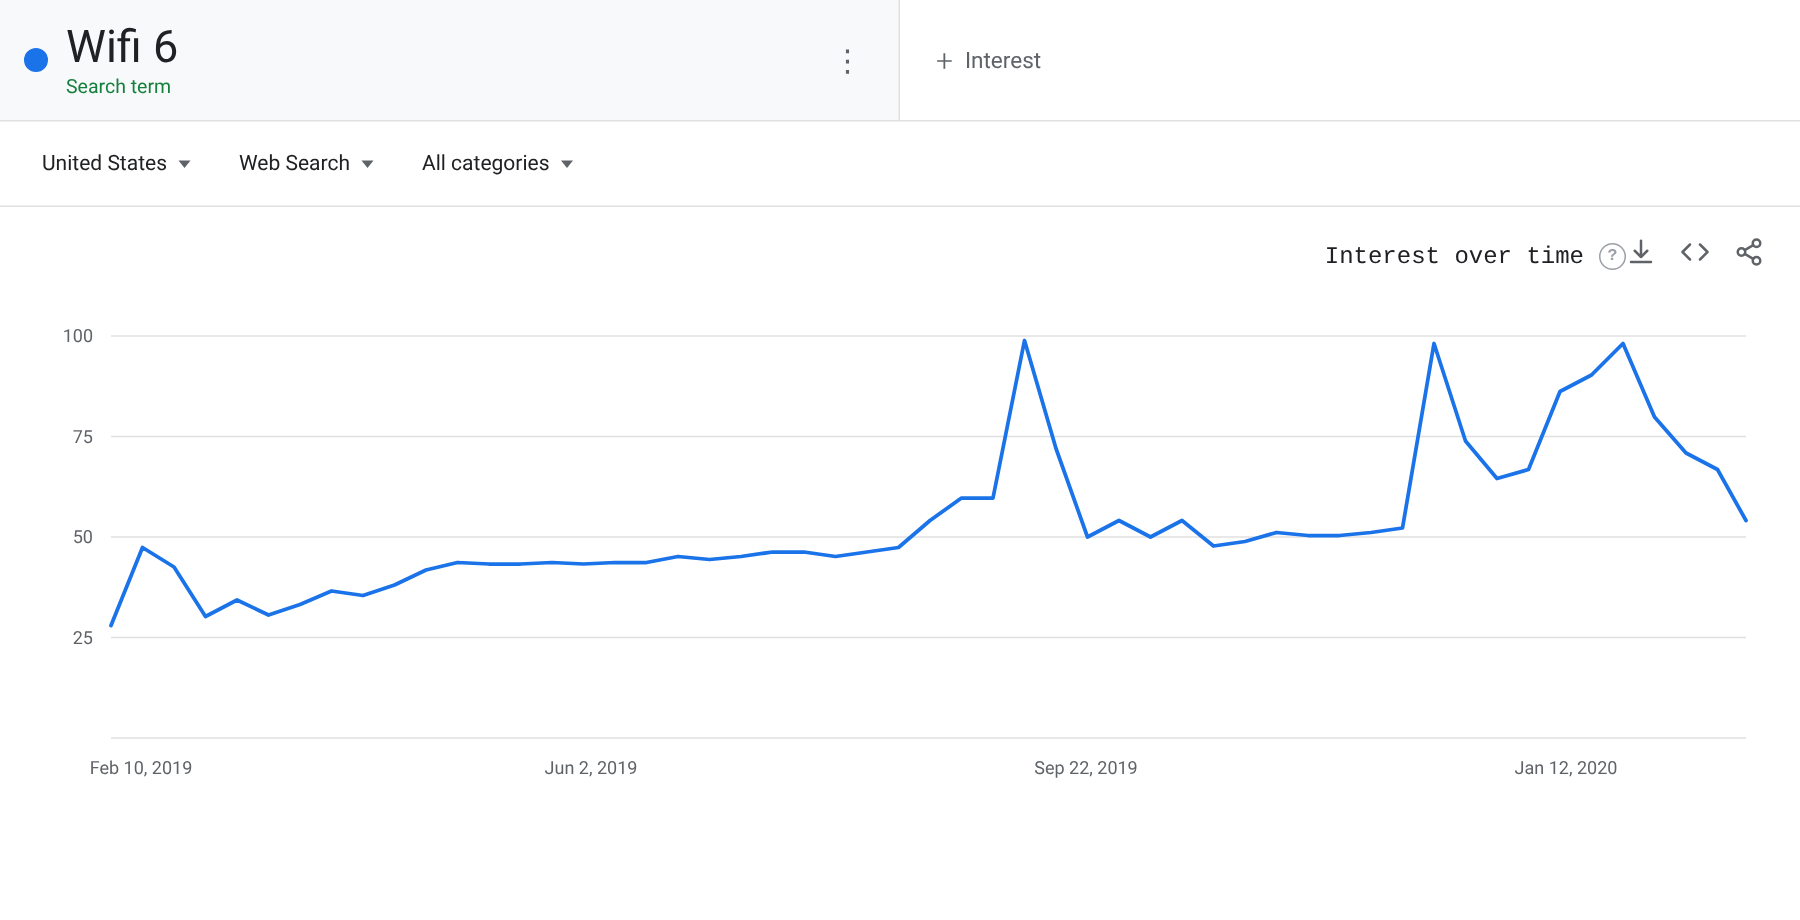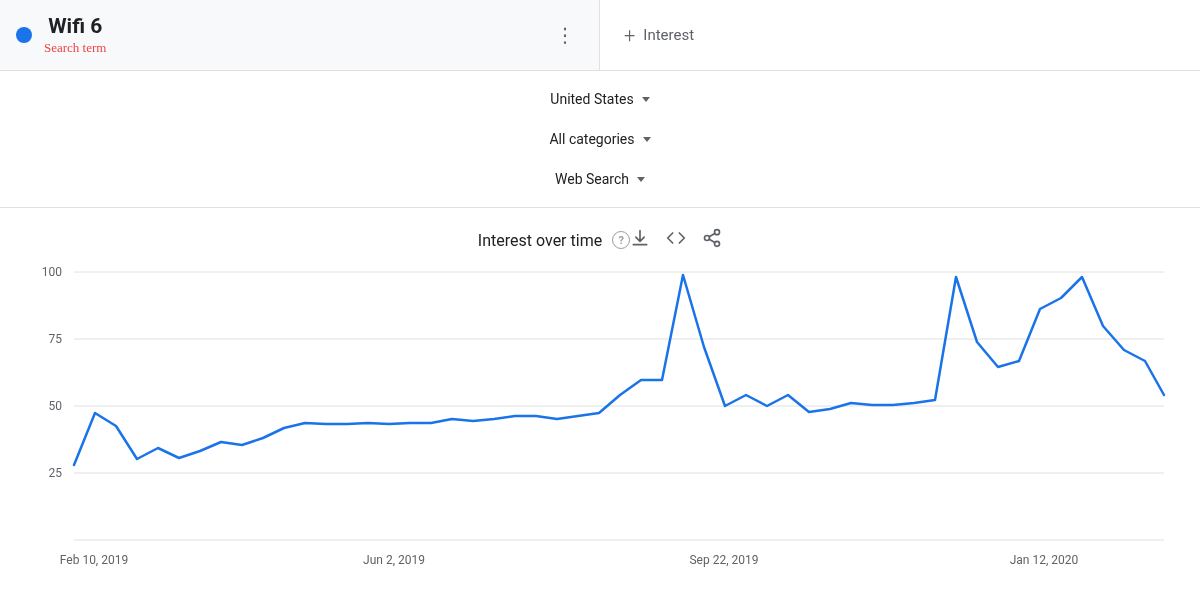--- a/index.html
+++ b/index.html
@@ -26,30 +26,28 @@
       gap: 12px;
     }
     .blue-dot {
       width: 16px;
       height: 16px;
       border-radius: 50%;
       background: #1a73e8;
       flex-shrink: 0;
     }
     .search-term-text h2 {
-      font-size: 21px;
-      font-weight: 700;
+      font-size: 30px;
+      font-weight: 400;
       color: #202124;
       line-height: 1.2;
-      text-align: center;
     }
     .search-term-text span {
       font-size: 13px;
-      color: #ef4444;
-      font-family: Liberation Serif, serif;
+      color: #15803d;
     }
     .more-icon {
       color: #5f6368;
       font-size: 20px;
       cursor: pointer;
       padding: 4px 8px;
       border-radius: 50%;
       display: flex;
       align-items: center;
       justify-content: center;
@@ -78,21 +76,20 @@
       color: #5f6368;
     }
 
     
     .filters-row {
       display: flex;
       align-items: center;
       padding: 12px 16px;
       gap: 8px;
       border-bottom: 1px solid #e0e0e0;
-      flex-direction: column;
     }
     .filter-btn {
       display: flex;
       align-items: center;
       gap: 6px;
       padding: 8px 12px;
       border: none;
       background: none;
       font-size: 14px;
       color: #202124;
@@ -111,21 +108,23 @@
     }
 
     
     .chart-section {
       padding: 20px 24px 0;
       background: #fff;
     }
     .chart-header {
       display: flex;
       align-items: center;
-      justify-content: center;
+      justify-content: flex-end;
+      margin-bottom: 20px;
+      font-family: Liberation Mono, monospace;
     }
     .chart-title-group {
       display: flex;
       align-items: center;
       gap: 10px;
     }
     .chart-title {
       font-size: 16px;
       color: #202124;
       font-weight: 400;
@@ -185,25 +184,25 @@
     </button>
   </div>
 </div>
 
 <div class="filters-row">
   <button class="filter-btn">
     <span>United States</span>
     <span class="chevron-down"></span>
   </button>
   <button class="filter-btn">
-    <span>All categories</span>
+    <span>Web Search</span>
     <span class="chevron-down"></span>
   </button>
   <button class="filter-btn">
-    <span>Web Search</span>
+    <span>All categories</span>
     <span class="chevron-down"></span>
   </button>
 </div>
 
 <div class="chart-section">
   <div class="chart-header">
     <div class="chart-title-group">
       <span class="chart-title">Interest over time</span>
       <div class="help-icon">?</div>
     </div>

